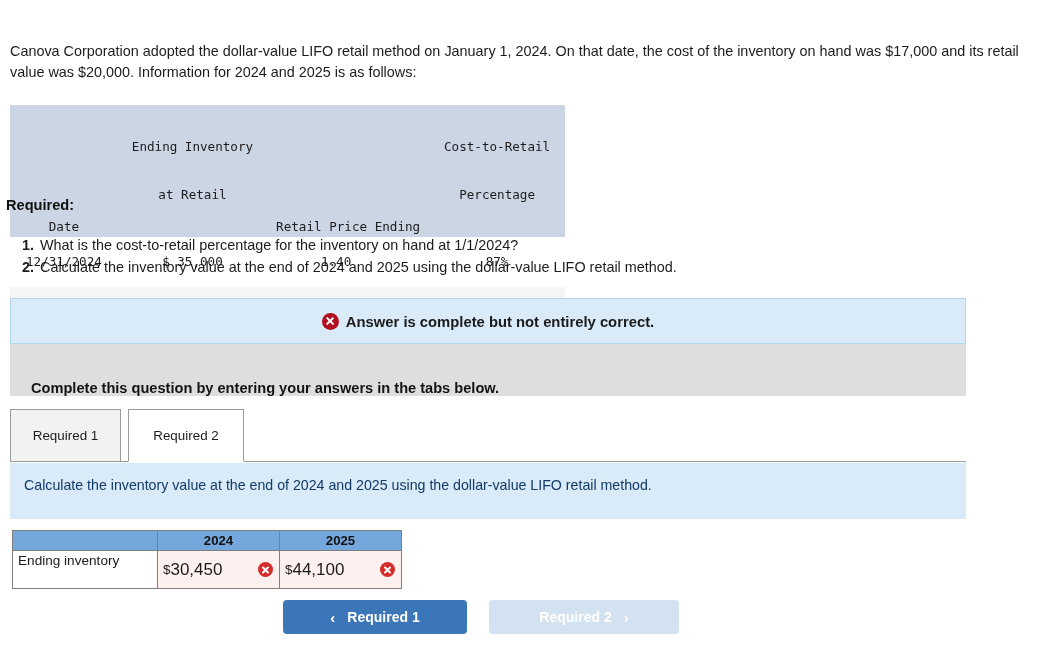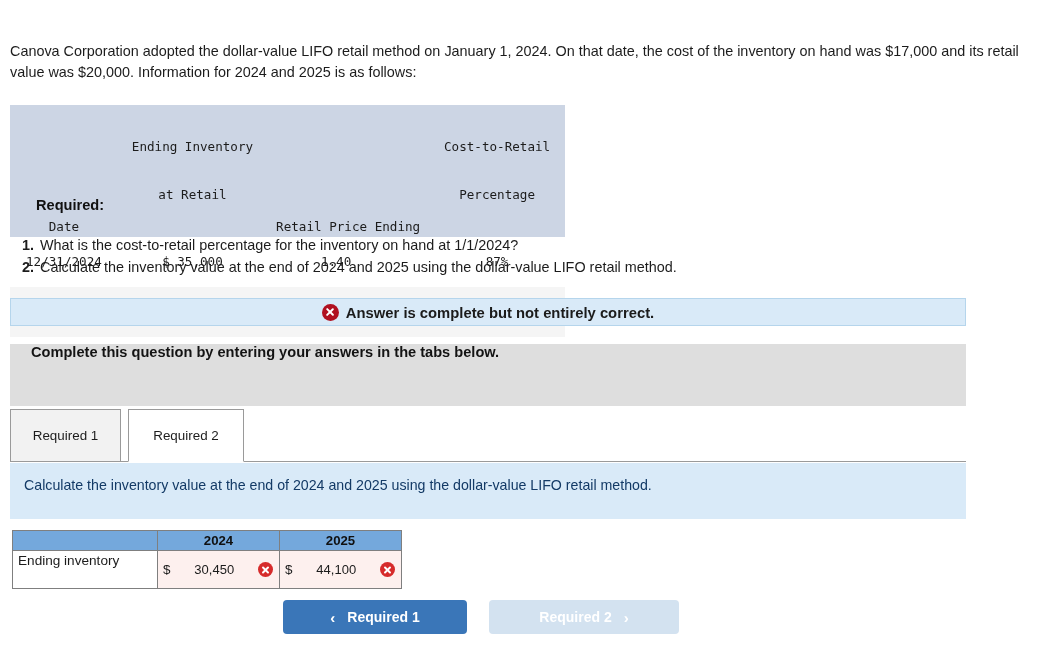--- a/index.html
+++ b/index.html
@@ -65,21 +65,20 @@
   .gt-pct-cell   { text-align: center; padding-right: 6px !important; }
 
   
   .required-head {
     position: absolute;
     left: 6px;
     top: 197px;
     font-size: 14.6px;
     font-weight: bold;
     color: #111;
-    margin-left: 30px;
   }
   .req-list {
     position: absolute;
     left: 22px;
     top: 234px;
     width: 960px;
     font-size: 14.4px;
     line-height: 22px;
     color: #1c1c1c;
   }
@@ -88,21 +87,21 @@
     display: inline-block;
     width: 18px;
   }
 
   
   .alert-band {
     position: absolute;
     left: 10px;
     top: 298px;
     width: 956px;
-    height: 28px;
+    height: 46px;
     background: #d9eaf8;
     border: 1px solid #b5d5ec;
     box-sizing: border-box;
     display: flex;
     align-items: center;
     justify-content: center;
   }
   .alert-band .txt {
     font-size: 14.8px;
     font-weight: bold;
@@ -130,24 +129,24 @@
   }
   .x-badge::before { transform: rotate(45deg); }
   .x-badge::after  { transform: rotate(-45deg); }
 
   
   .gray-strip {
     position: absolute;
     left: 10px;
     top: 344px;
     width: 956px;
-    height: 62px;
+    height: 52px;
     background: #dedede;
     display: flex;
-    align-items: flex-start;
+    align-items: flex-end;
   }
   .gray-strip .txt {
     margin-left: 21px;
     font-size: 14.6px;
     font-weight: bold;
     color: #131313;
   }
 
   
   .tabbar {
@@ -253,23 +252,23 @@
     vertical-align: middle;
   }
   .val-row {
     display: flex;
     align-items: center;
     justify-content: space-between;
   }
   .val-row .dollar { font-size: 13.4px; }
   .val-row .amount {
     flex: 1;
-    text-align: center;
+    text-align: left;
     padding-right: 0;
-    font-size: 13px;
+    font-size: 17px;
   }
   .x-mark {
     display: inline-block;
     width: 15px;
     height: 15px;
     border-radius: 50%;
     background: #d62b2b;
     position: relative;
     flex: 0 0 auto;
   }

